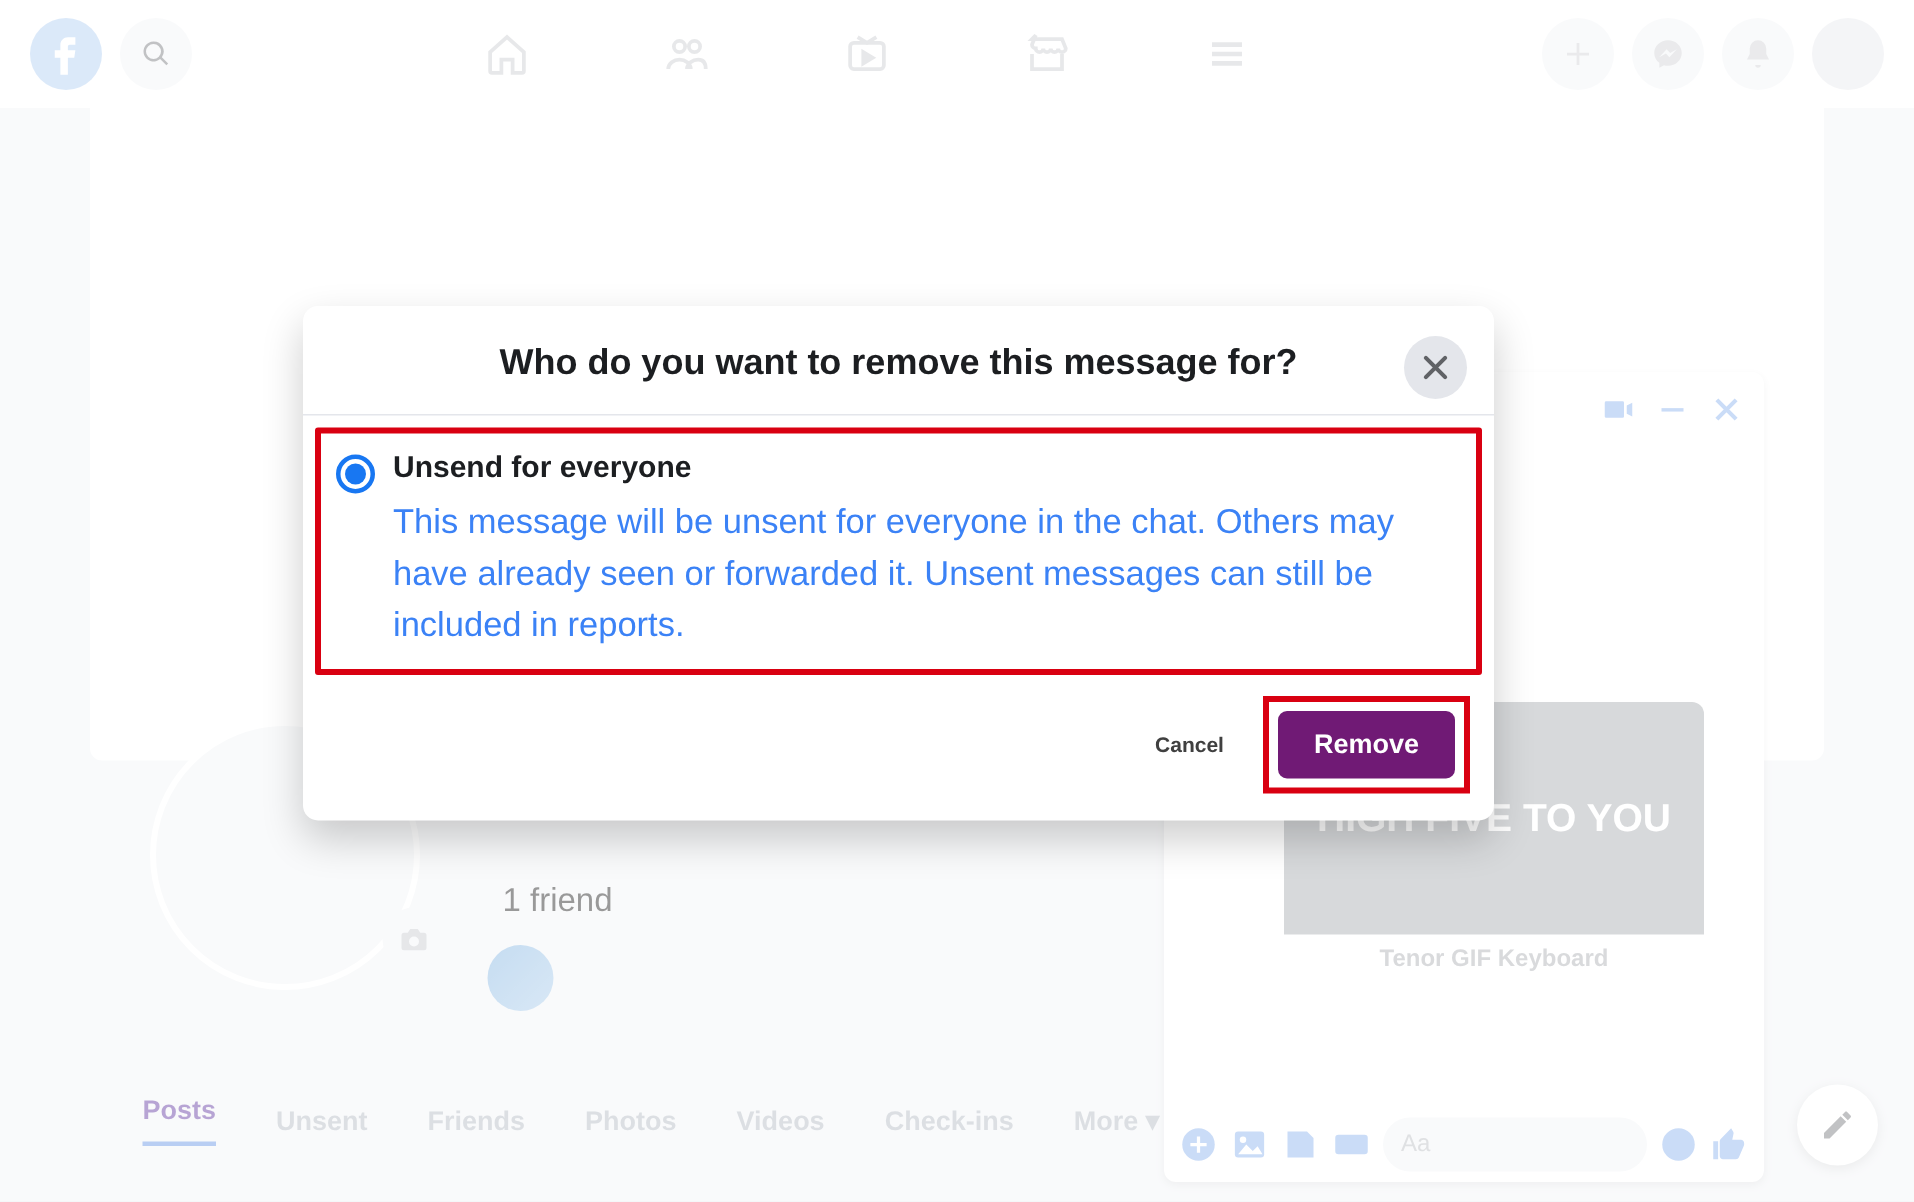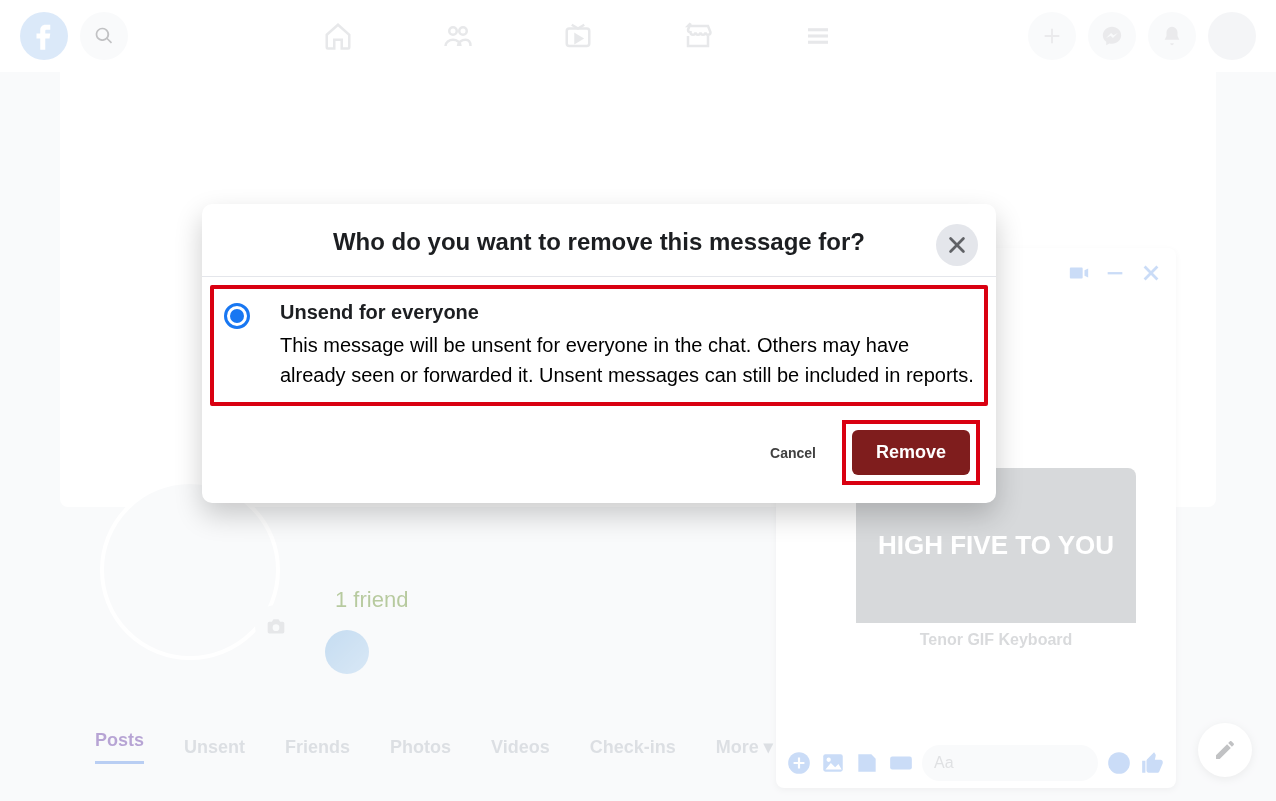--- a/index.html
+++ b/index.html
@@ -19,21 +19,21 @@
 .nav-circle svg { width: 22px; height: 22px; fill: #cacbcf; }
 .avatar-small { width: 48px; height: 48px; border-radius: 50%; background: #e4e6eb; }
 
 
 .dim { position: absolute; inset: 0; background: rgba(255,255,255,0.6); }
 
 
 .cover-area { position: absolute; top: 72px; left: 60px; right: 60px; height: 435px; background: #fff; border-bottom-left-radius: 8px; border-bottom-right-radius: 8px; }
 .profile-pic { position: absolute; top: 480px; left: 100px; width: 180px; height: 180px; border-radius: 50%; background: #f0f2f5; border: 4px solid #fff; display:flex; align-items:center; justify-content:center; }
 .camera-badge { position: absolute; top: 605px; left: 255px; width: 42px; height: 42px; border-radius: 50%; background: #f0f2f5; display:flex; align-items:center; justify-content:center; }
-.friend-txt { position: absolute; top: 587px; left: 335px; color: #4d7c0f; font-size: 22px; }
+.friend-txt { position: absolute; top: 587px; left: 335px; color: #000000; font-size: 22px; }
 
 
 .tabs { position: absolute; top: 730px; left: 95px; right: 100px; display: flex; gap: 40px; align-items: center; color: #a8b0ba; font-size: 18px; font-weight: 600; }
 .tabs .active { color: #4c1d95; border-bottom: 3px solid #5186e0; padding-bottom: 10px; }
 
 
 .chat-panel { position: absolute; right: 100px; top: 248px; width: 400px; height: 540px; background: #fff; border-radius: 8px; box-shadow: 0 2px 6px rgba(0,0,0,0.1); }
 .chat-header { height: 50px; display: flex; align-items: center; justify-content: flex-end; gap: 14px; padding: 0 14px; }
 .chat-header svg { width: 22px; height: 22px; fill: #7ba7eb; }
 .gif-card { position: absolute; right: 40px; bottom: 120px; width: 280px; height: 200px; background: #fff; border-radius: 8px; overflow: hidden; }
@@ -48,33 +48,33 @@
 .compose-btn svg { width:24px; height:24px; fill:#65676b; }
 
 
 .modal { position: absolute; top: 204px; left: 202px; width: 794px; background:#fff; border-radius: 10px; box-shadow: 0 12px 28px rgba(0,0,0,0.2); }
 .modal-header { padding: 24px 28px 20px 28px; text-align: center; position: relative; border-bottom: 1px solid #e4e6eb; }
 .modal-title { font-size: 24px; font-weight: 700; color: #1c1e21; }
 .close-btn { position: absolute; right: 18px; top: 20px; width: 42px; height: 42px; border-radius: 50%; background: #e4e6eb; display:flex; align-items:center; justify-content:center; cursor:pointer; }
 .close-btn svg { width: 22px; height: 22px; fill: #606266; }
 
 .options { padding: 8px 8px 4px 8px; }
-.option-row { display: flex; align-items: flex-start; gap: 30px; padding: 12px 10px; border: 4px solid transparent; border-radius: 2px; justify-content: space-between; }
+.option-row { display: flex; align-items: flex-start; gap: 12px; padding: 12px 10px; border: 4px solid transparent; border-radius: 2px; justify-content: space-between; }
 .option-row.highlighted { border-color: #d90011; }
 .radio { flex-shrink: 0; width: 26px; height: 26px; border-radius: 50%; border: 3px solid #1877f2; display:flex; align-items:center; justify-content:center; margin-top: 2px; }
 .radio-inner { width: 14px; height: 14px; border-radius:50%; background:#1877f2; }
 .radio.off { border-color: #1c1e21; }
 .opt-text { flex: 1; }
 .opt-title { font-size: 20px; font-weight: 600; color: #1c1e21; margin-bottom: 6px; }
-.opt-desc { font-size: 20px; color: #000000; line-height: 1.5; }
+.opt-desc { font-size: 23px; color: #3b82f6; line-height: 1.5; }
 
 .modal-footer { display:flex; justify-content:flex-end; align-items:center; gap: 8px; padding: 10px 16px 18px; }
 .btn-cancel { background:transparent; border:none; color:#404040; font-size: 14px; font-weight: 600; padding: 10px 18px; cursor:pointer; }
 .btn-wrap-highlight { border: 4px solid #d90011; padding: 6px; }
-.btn-remove { background:#7f1d1d; border:none; color:#fff; font-size: 18px; font-weight: 600; padding: 12px 24px; border-radius: 6px; cursor:pointer; }
+.btn-remove { background:#701a75; border:none; color:#fff; font-size: 18px; font-weight: 600; padding: 12px 24px; border-radius: 6px; cursor:pointer; }
 
 .friend-bubble { position:absolute; top:630px; left:325px; width:44px; height:44px; border-radius:50%; background: linear-gradient(135deg,#6fa8dc,#9fc5e8); }
 </style>
 </head>
 <body>
 
 <div class="topbar">
   <div class="fb-logo">
     <svg viewBox="0 0 24 24">
         <path d="M13 3h4v4h-3c-.6 0-1 .4-1 1v2h4l-.6 4H13v9h-4v-9H6v-4h3V7c0-2.2 1.8-4 4-4z"></path>

